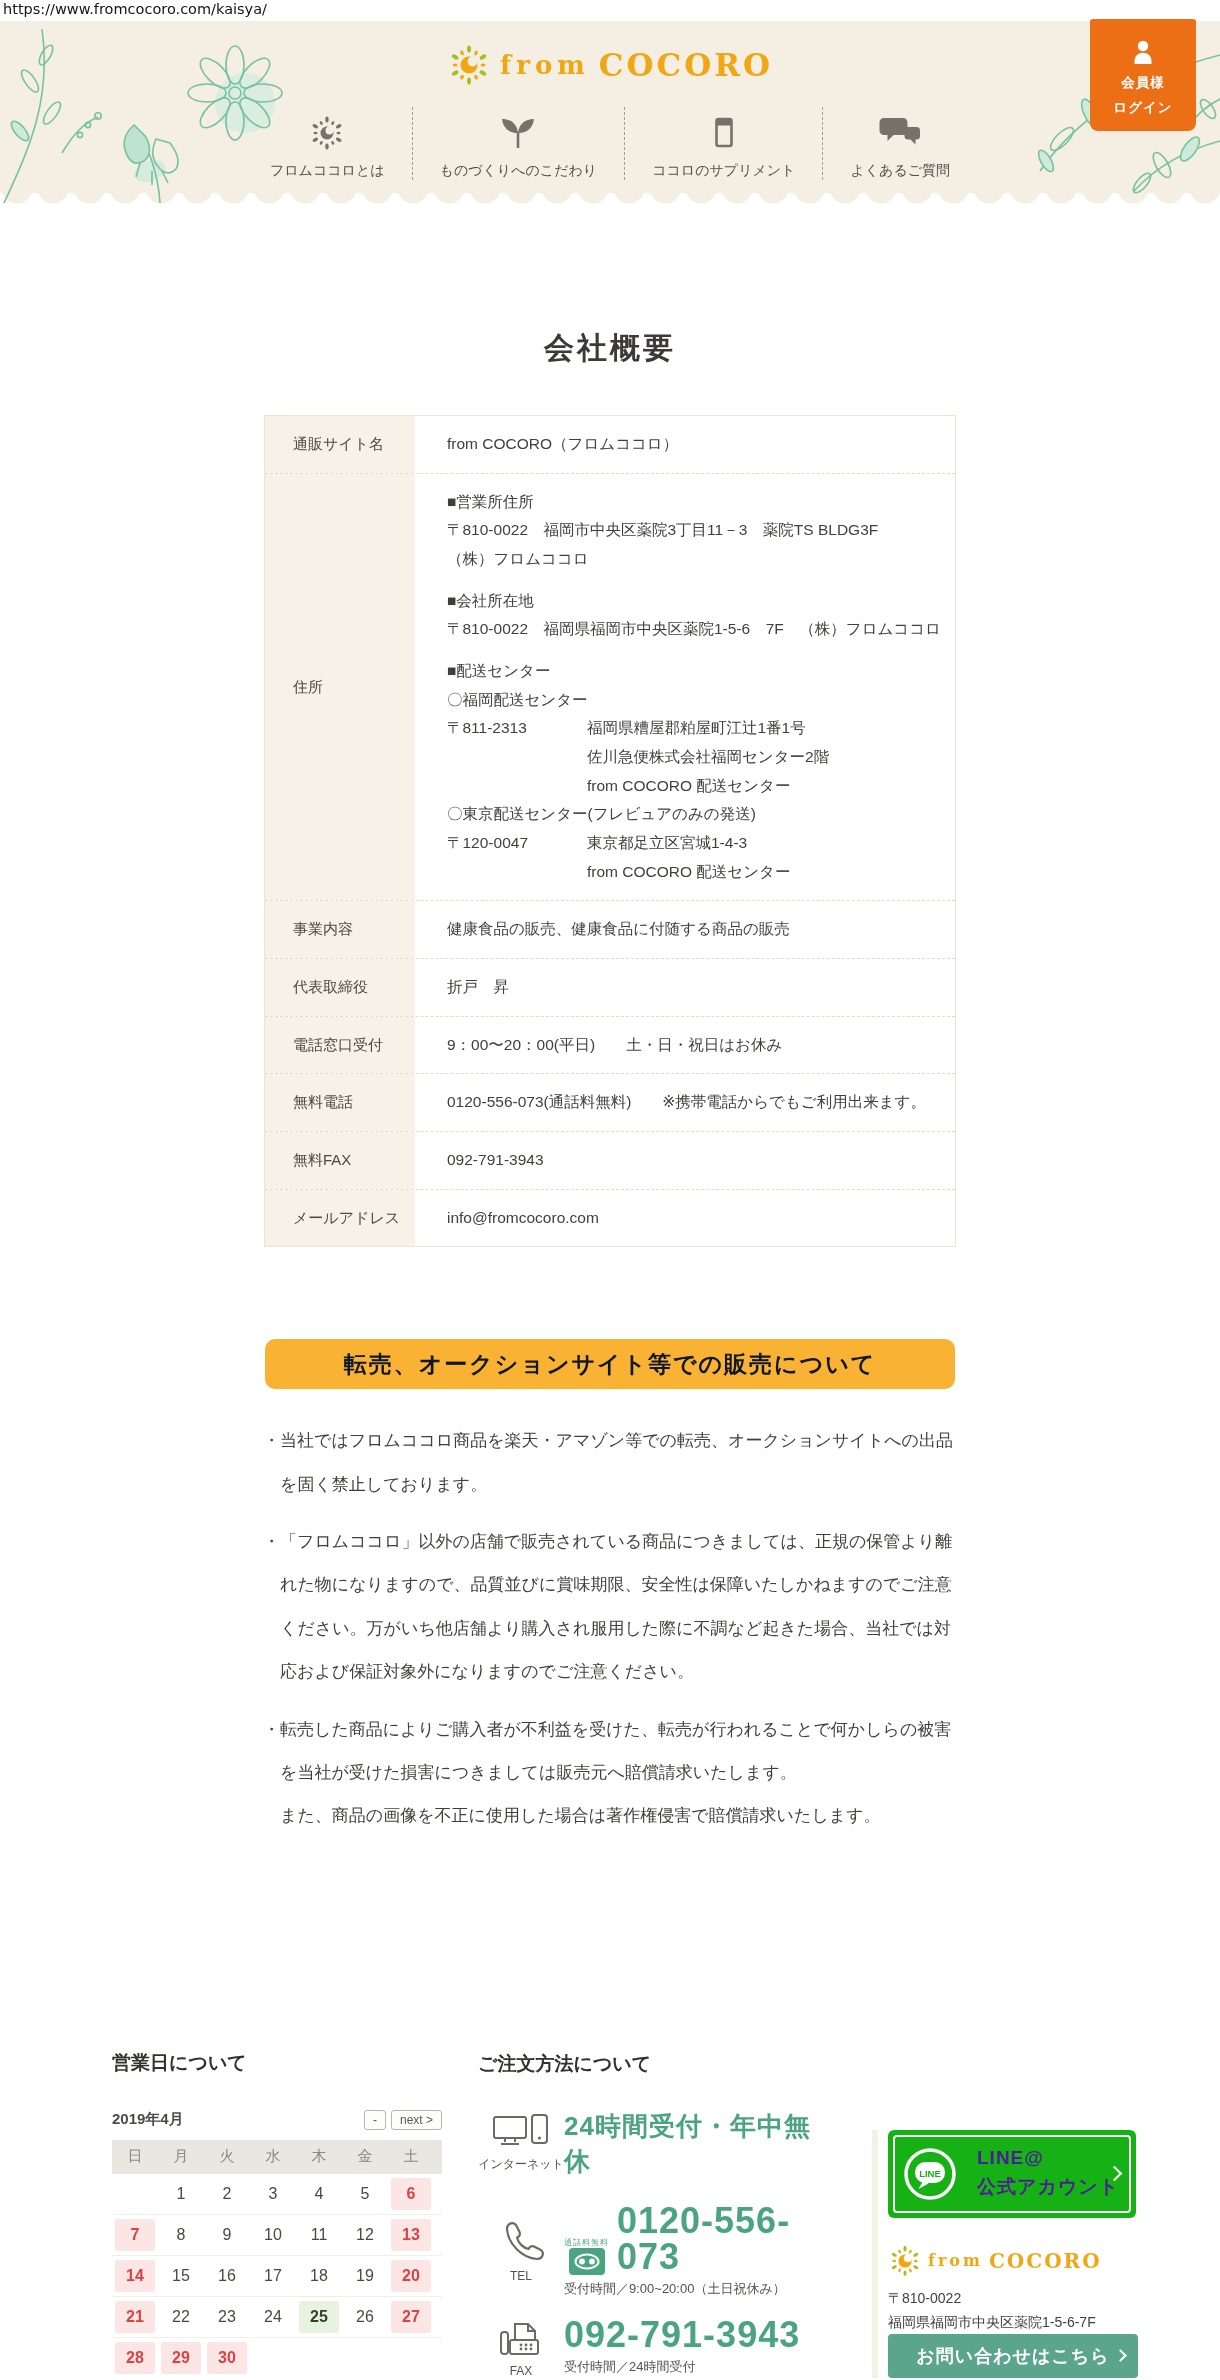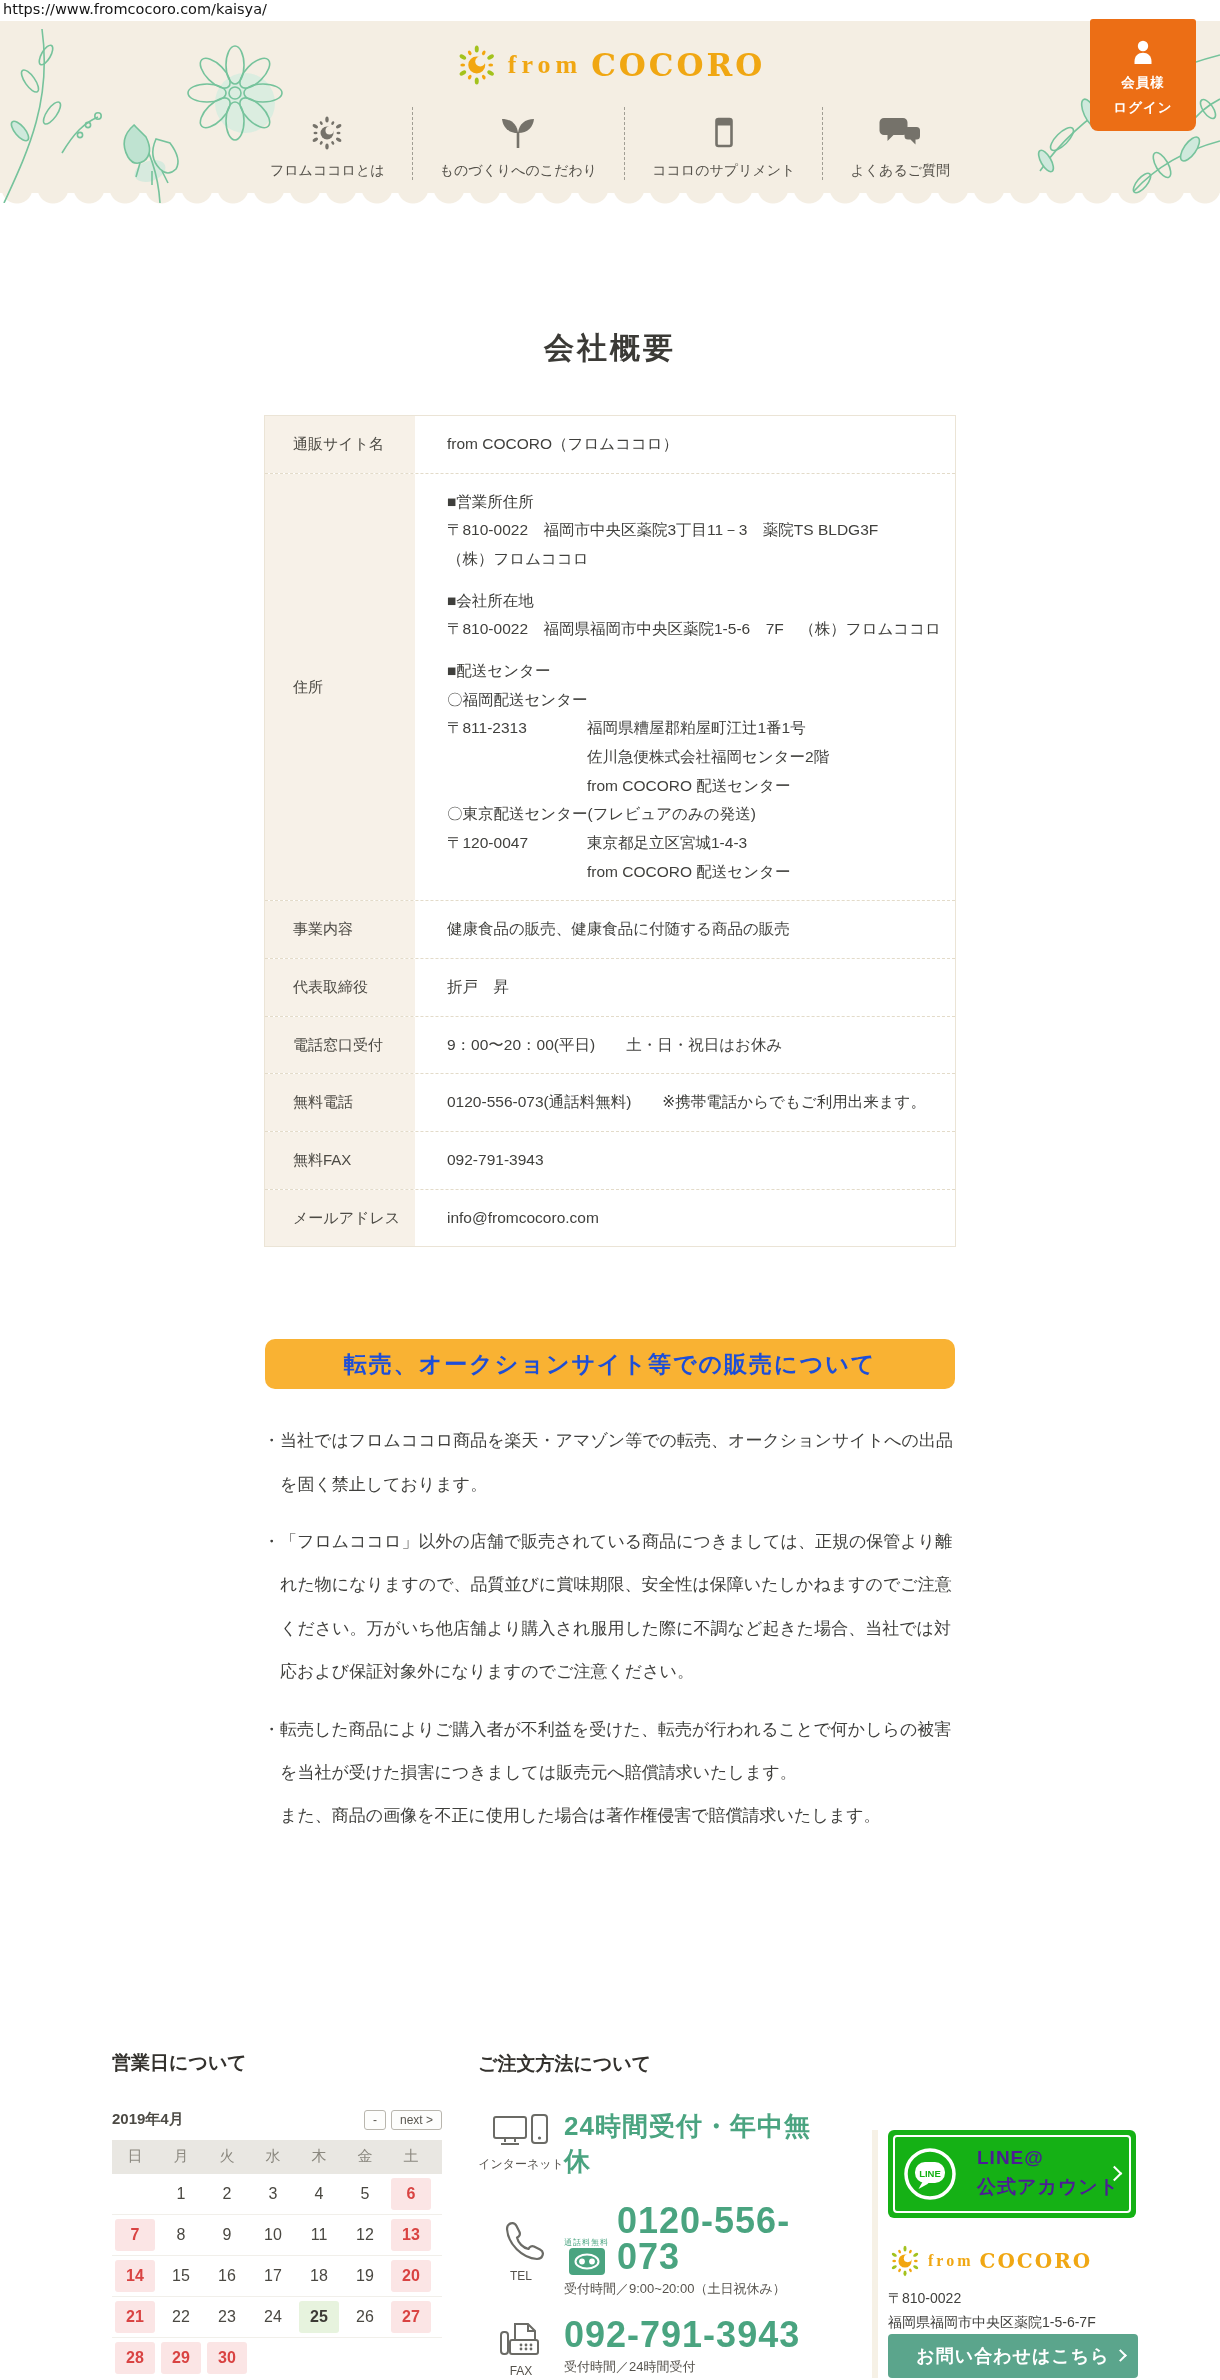--- a/index.html
+++ b/index.html
@@ -12,21 +12,21 @@
   .site-header{position:relative;height:172px;background:#f4eee3;}
   .scallop{height:15px;background-image:radial-gradient(circle at 17px -5px,#f4eee3 15px,rgba(0,0,0,0) 16px);
            background-size:36px 15px;background-repeat:repeat-x;}
   .deco{position:absolute;top:0;pointer-events:none;}
   .deco-left{left:0;}
   .deco-right{right:0;}
   .logo{position:absolute;top:22px;left:50%;transform:translateX(-50%);
         display:flex;align-items:center;z-index:2;}
   .logo-sun{margin-right:9px;}
   .logo-text{font-family:"DejaVu Serif","Liberation Serif",serif;font-weight:700;color:#f0a713;}
-  .logo-from{font-size:26px;letter-spacing:5px;margin-right:9px;font-family:Liberation Serif, serif;}
+  .logo-from{font-size:26px;letter-spacing:5px;margin-right:9px;}
   .logo-cocoro{font-size:31px;letter-spacing:3px;}
   .login-btn{position:absolute;top:-2px;right:24px;width:106px;height:112px;background:#ec6e15;
              border:none;border-radius:3px 3px 8px 8px;color:#fff;display:flex;flex-direction:column;
              align-items:center;justify-content:center;cursor:pointer;z-index:5;font-family:inherit;padding-top:4px;}
   .login-txt{font-size:13.5px;font-weight:bold;line-height:1;margin-top:11px;letter-spacing:1px;}
   .main-nav{position:absolute;left:0;right:0;bottom:13px;display:flex;justify-content:center;align-items:stretch;z-index:2;}
   .nav-item{padding:0 27px;text-align:center;cursor:pointer;}
   .nav-item + .nav-item{border-left:1px dashed #a19e94;}
   .nav-icon{height:44px;display:flex;align-items:flex-end;justify-content:center;}
   .nav-label{display:block;margin-top:11px;font-size:14px;color:#54514a;}
@@ -38,21 +38,21 @@
   .t-row + .t-row{border-top:1px dashed #e3dbc9;}
   .t-label{flex:0 0 122px;background:#f7f1e8;padding:16px 0 16px 28px;font-size:15px;color:#4c4a44;
            display:flex;align-items:center;}
   .t-value{flex:1;padding:14px 12px 14px 32px;font-size:15.5px;display:flex;flex-direction:column;
            justify-content:center;}
   .t-line,.addr-cols{line-height:1.85;}
   .t-spacer{height:13px;}
   .addr-cols{display:flex;}
   .addr-code{flex:0 0 140px;}
   .resale-banner{width:690px;margin:92px auto 0;height:50px;border-radius:10px;background:#f9b233;
-                 color:#1d4ed8;font-size:23px;font-weight:bold;letter-spacing:2px;display:flex;
+                 color:#0f172a;font-size:23px;font-weight:bold;letter-spacing:2px;display:flex;
                  align-items:center;justify-content:center;}
   .resale-notes{width:694px;margin:30px auto 0;}
   .note{margin:0 0 14px;padding-left:1em;text-indent:-1em;font-size:17px;line-height:2.55;
         color:#3f3f3c;white-space:pre-line;}
   
   .page-footer{margin-top:212px;padding-left:112px;display:flex;align-items:flex-end;gap:16px;}
   .f-heading{font-size:19px;font-weight:bold;color:#33312d;margin:0;}
   .col-cal{width:330px;}
   .cal-top{margin-top:34px;display:flex;align-items:center;}
   .cal-month{font-size:15px;font-weight:bold;color:#4c4a44;flex:1;}

